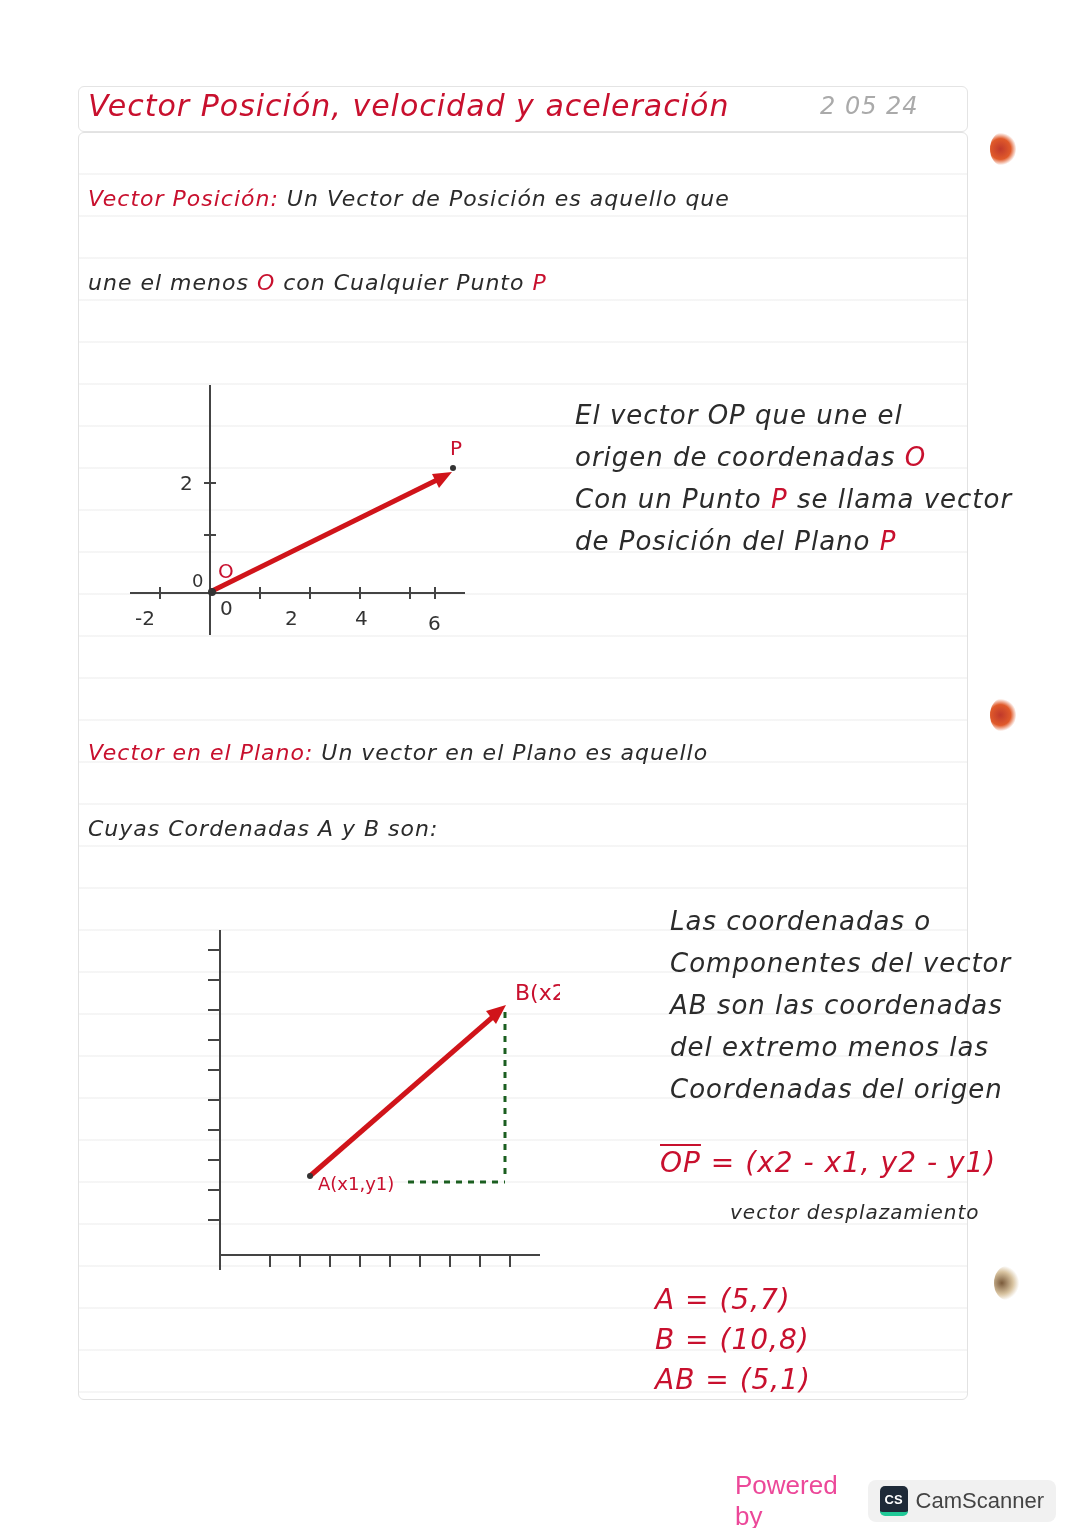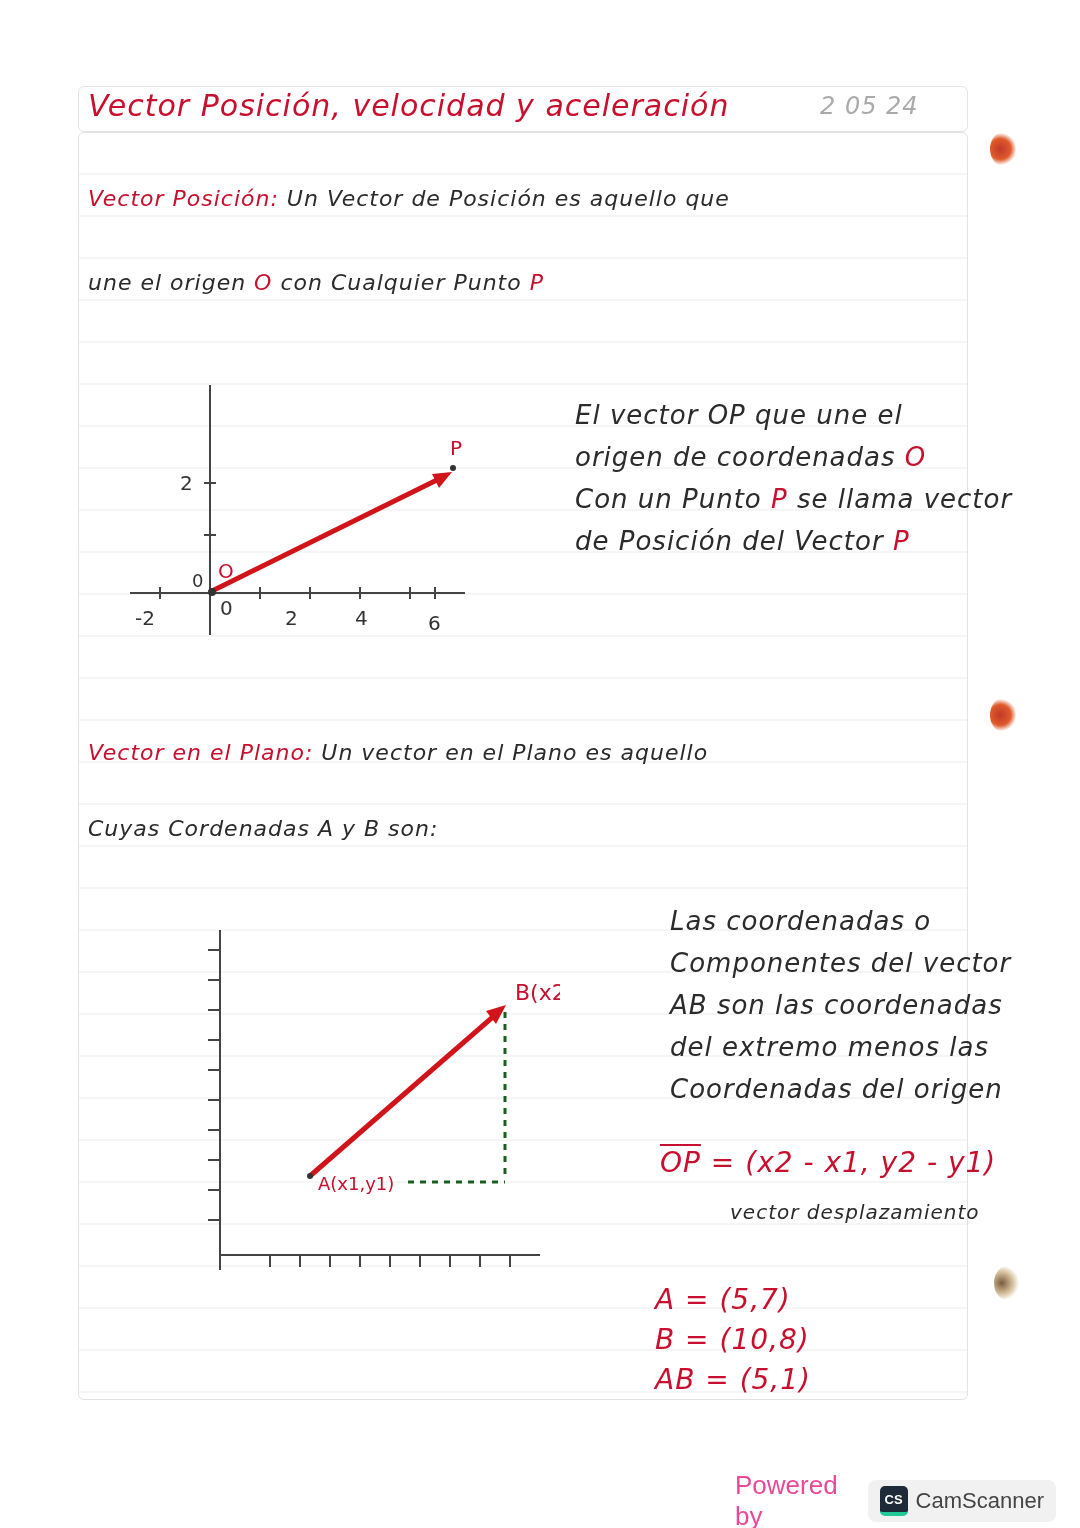--- a/index.html
+++ b/index.html
@@ -31,21 +31,21 @@
   <div class="title hw red">Vector Posición, velocidad y aceleración</div>
   <div class="date hw">2 05 24</div>
 
   <div class="sheet"></div>
 
   <div class="line-text hw" style="left:88px;top:186px;">
     <span class="red">Vector Posición:</span>
     <span>Un Vector de Posición es aquello que</span>
   </div>
   <div class="line-text hw" style="left:88px;top:270px;">
-    <span>une el origen </span><span class="red">O</span><span> con Cualquier Punto </span><span class="red">P</span>
+    <span>une el menos </span><span class="red">O</span><span> con Cualquier Punto </span><span class="red">P</span>
   </div>
 
   <svg style="position:absolute;left:120px;top:380px;" width="360" height="260">
     <line x1="90" y1="5" x2="90" y2="255" stroke="#444" stroke-width="2"></line>
     <line x1="10" y1="213" x2="345" y2="213" stroke="#444" stroke-width="2"></line>
     <g stroke="#444" stroke-width="2">
       <line x1="40" y1="207" x2="40" y2="219"></line>
         <line x1="140" y1="207" x2="140" y2="219"></line>
       <line x1="190" y1="207" x2="190" y2="219"></line>
         <line x1="240" y1="207" x2="240" y2="219"></line>
@@ -66,21 +66,21 @@
     <circle cx="92" cy="212" r="4" fill="#333"></circle>
     <circle cx="333" cy="88" r="3" fill="#333"></circle>
     <text x="330" y="75" font-size="20" fill="#c8102e">P</text>
     <text x="98" y="198" font-size="20" fill="#c8102e">O</text>
   </svg>
 
   <div class="note hw" style="left:575px;top:394px;">
     <div>El vector OP que une el</div>
     <div><span>origen de coordenadas </span><span class="red">O</span></div>
     <div><span>Con un Punto </span><span class="red">P</span><span> se llama vector</span></div>
-    <div><span>de Posición del Vector </span><span class="red">P</span></div>
+    <div><span>de Posición del Plano </span><span class="red">P</span></div>
   </div>
 
   <div class="line-text hw" style="left:88px;top:740px;">
     <span class="red">Vector en el Plano:</span>
     <span>Un vector en el Plano es aquello</span>
   </div>
   <div class="line-text hw" style="left:88px;top:816px;">Cuyas Cordenadas A y B son:</div>
 
   <svg style="position:absolute;left:190px;top:920px;" width="370" height="360">
     <line x1="30" y1="10" x2="30" y2="350" stroke="#444" stroke-width="2"></line>

